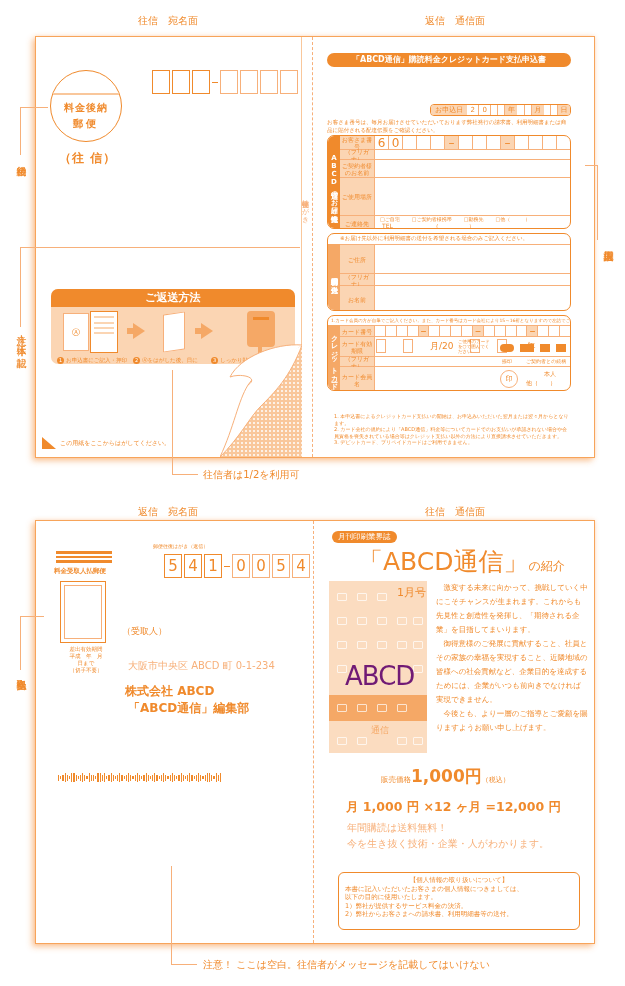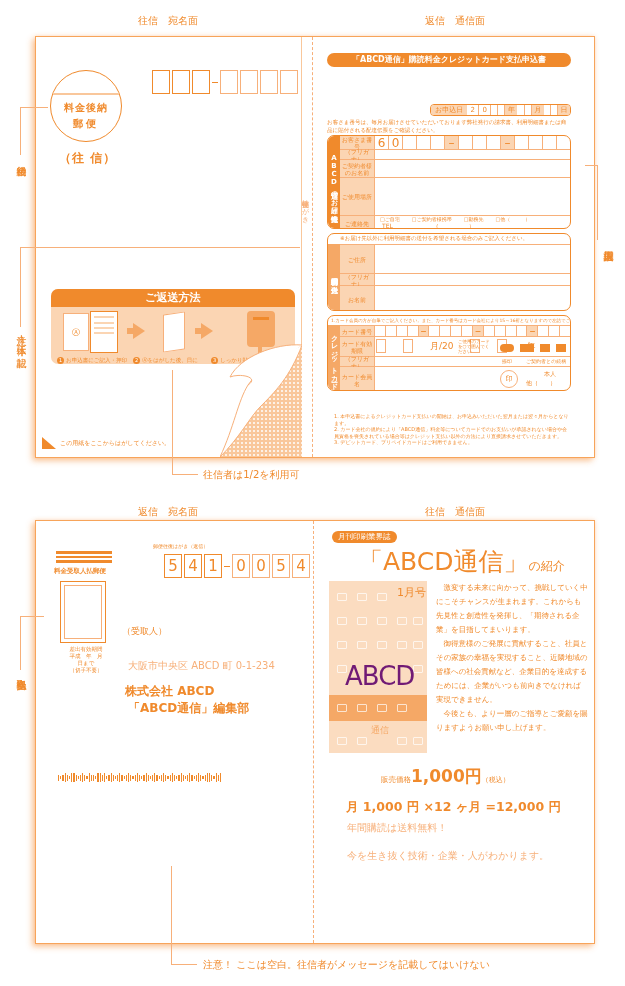--- a/index.html
+++ b/index.html
@@ -431,22 +431,29 @@
     <p style="text-indent:1em;">激変する未来に向かって、挑戦していく中にこそチャンスが生まれます。これからも先見性と創造性を発揮し、「期待される企業」を目指してまいります。</p>
     <p style="text-indent:1em;">御得意様のご発展に貢献すること、社員とその家族の幸福を実現すること、近隣地域の皆様への社会貢献など、企業目的を達成するためには、企業がいつも前向きでなければ実現できません。</p>
     <p style="text-indent:1em;">今後とも、より一層のご指導とご愛顧を賜りますようお願い申し上げます。</p>
   </div>
 
   <div class="abs" style="left:345px;top:244px;white-space:nowrap;">
     <span style="font-size:7.5px;">販売価格</span><span style="font-size:17px;font-weight:bold;">1,000円</span><span style="font-size:7px;">（税込）</span>
   </div>
   <div class="abs" style="left:310px;top:278px;font-size:12.5px;font-weight:bold;white-space:nowrap;">月 1,000 円 ×12 ヶ月 =12,000 円</div>
   <div class="abs" style="left:311px;top:300px;font-size:10px;color:#f7b07a;white-space:nowrap;">年間購読は送料無料！</div>
-  <div class="abs" style="left:311px;top:328px;font-size:10px;color:#f7b07a;white-space:nowrap;">今を生き抜く技術・企業・人がわかります。</div>
-
+  <div class="abs" style="left:311px;top:316px;font-size:10px;color:#f7b07a;white-space:nowrap;">今を生き抜く技術・企業・人がわかります。</div>
+
+  <div class="priv" style="left:302px;top:351px;width:242px;height:58px;">
+    <div style="text-align:center;">【個人情報の取り扱いについて】</div>
+    <div>本書に記入いただいたお客さまの個人情報につきましては、</div>
+    <div>以下の目的に使用いたします。</div>
+    <div>1）弊社が提供するサービス料金の決済。</div>
+    <div>2）弊社からお客さまへの請求書、利用明細書等の送付。</div>
+  </div>
 </div>
 
 <div class="hline" style="left:20px;top:616px;width:24px;"></div>
 <div class="vline" style="left:20px;top:616px;height:54px;"></div>
 <div class="vtext" style="left:15px;top:672px;">料金受取人払</div>
 <div class="vline" style="left:171px;top:866px;height:98px;"></div>
 <div class="hline" style="left:171px;top:964px;width:26px;"></div>
 <div class="abs lbl" style="left:203px;top:958px;">注意！ ここは空白。往信者がメッセージを記載してはいけない</div>
 
 </body></html>

